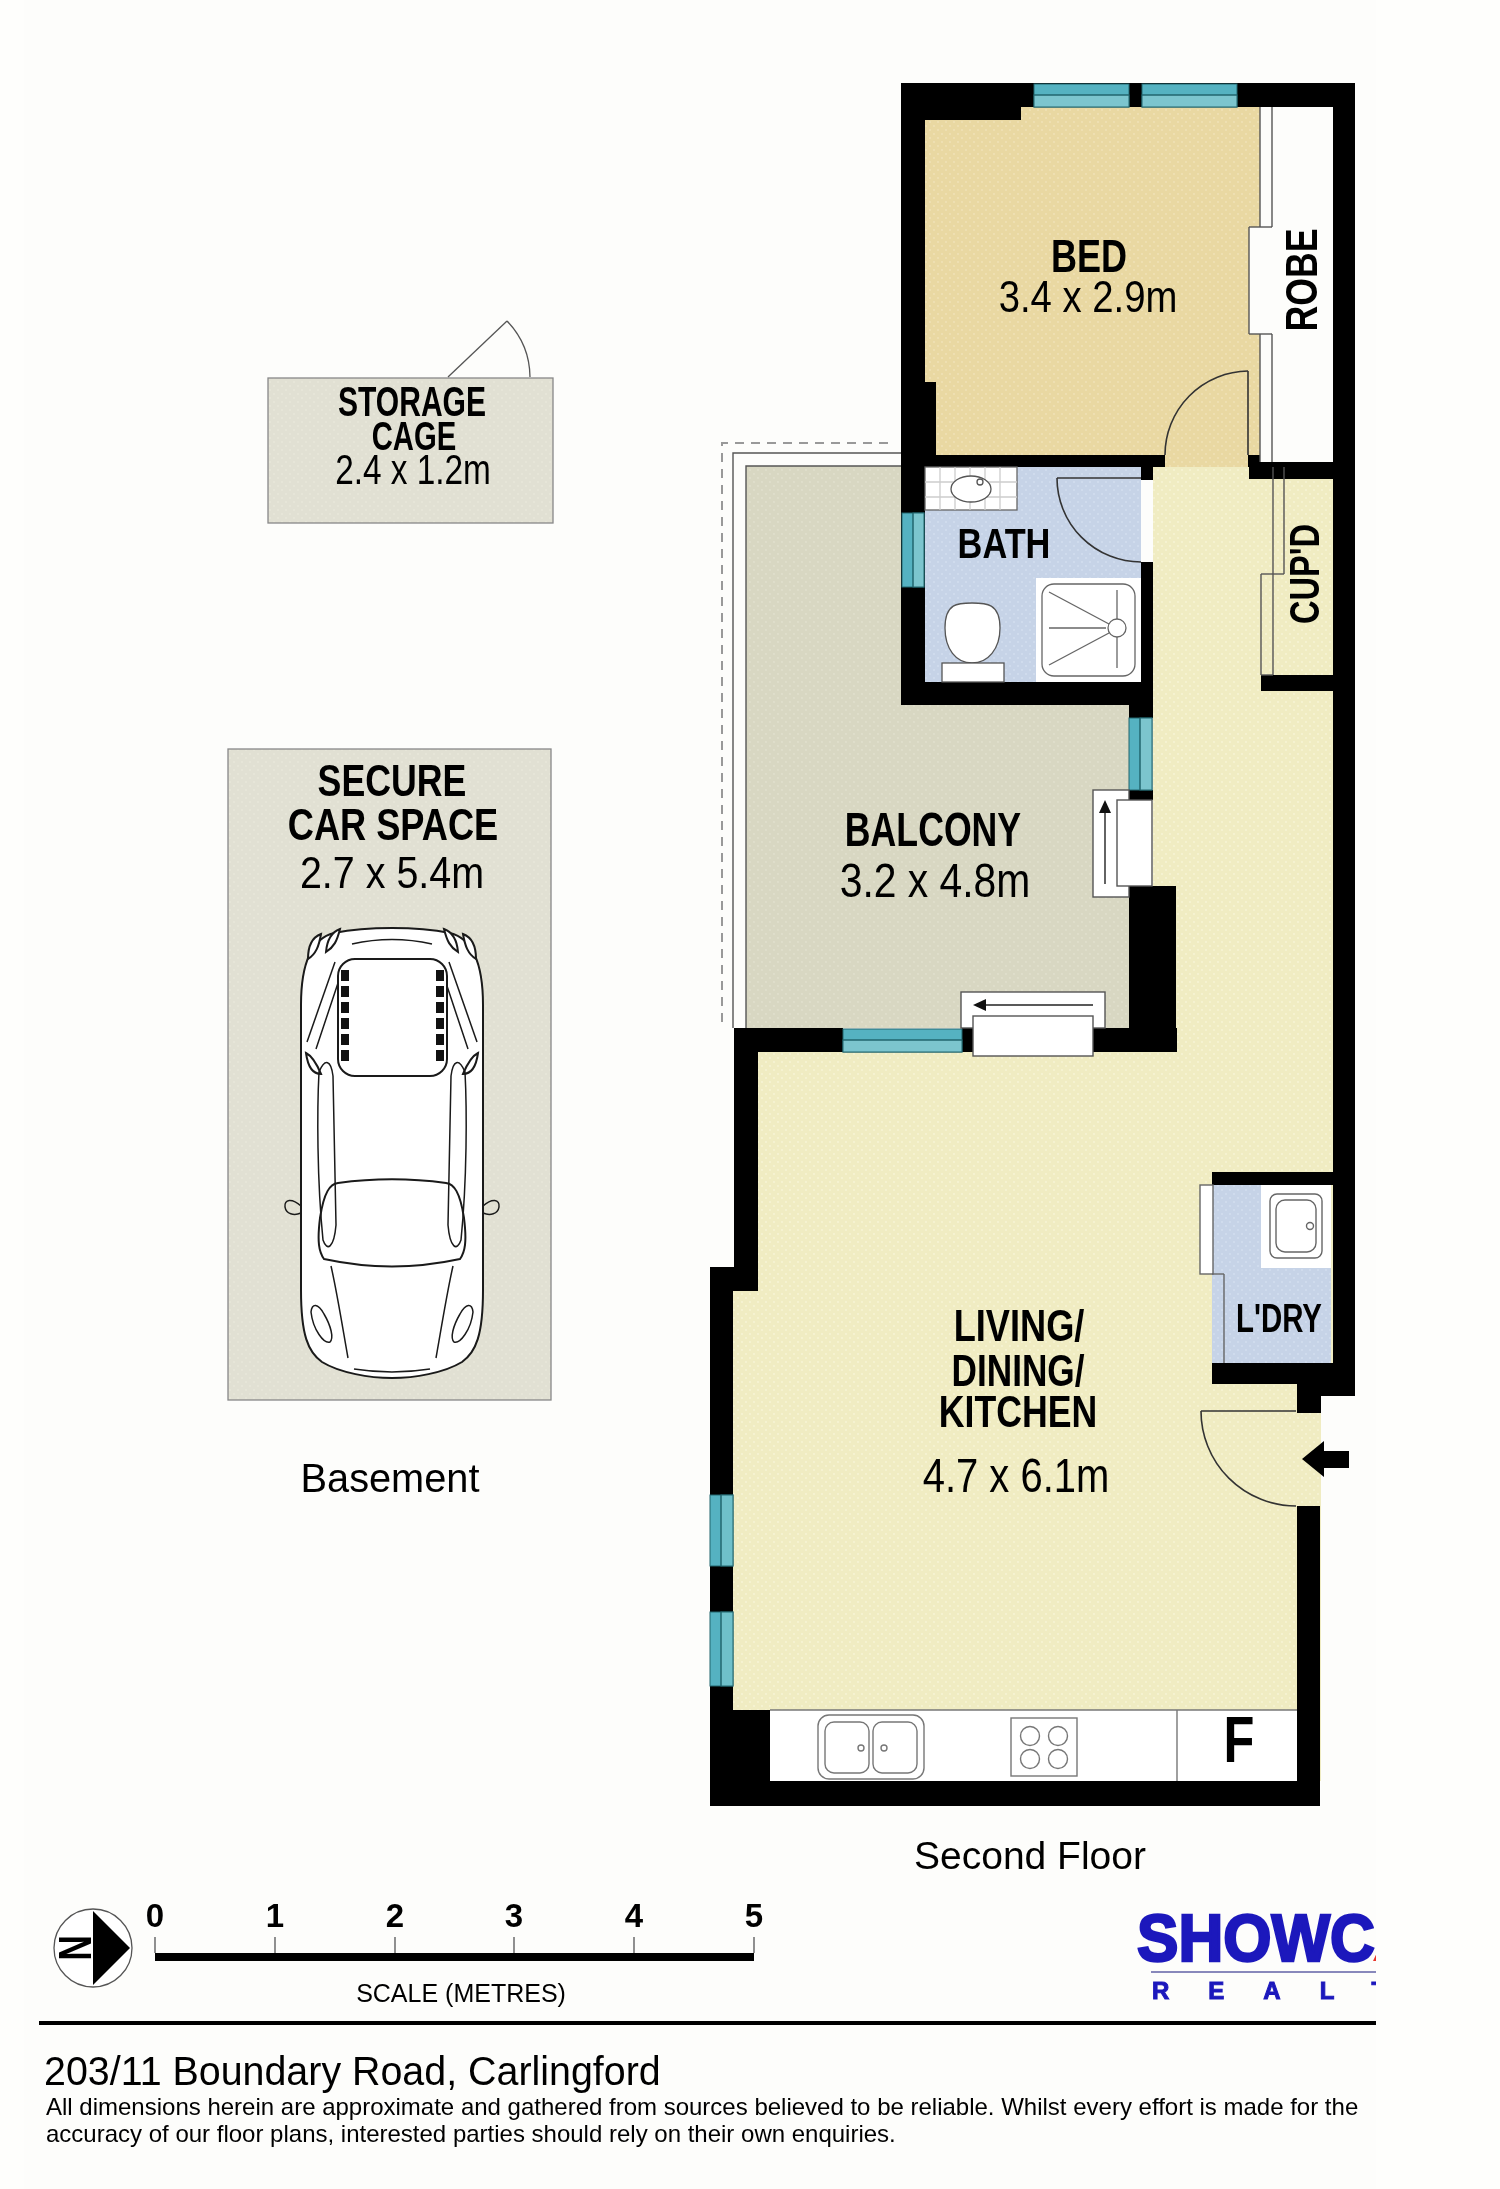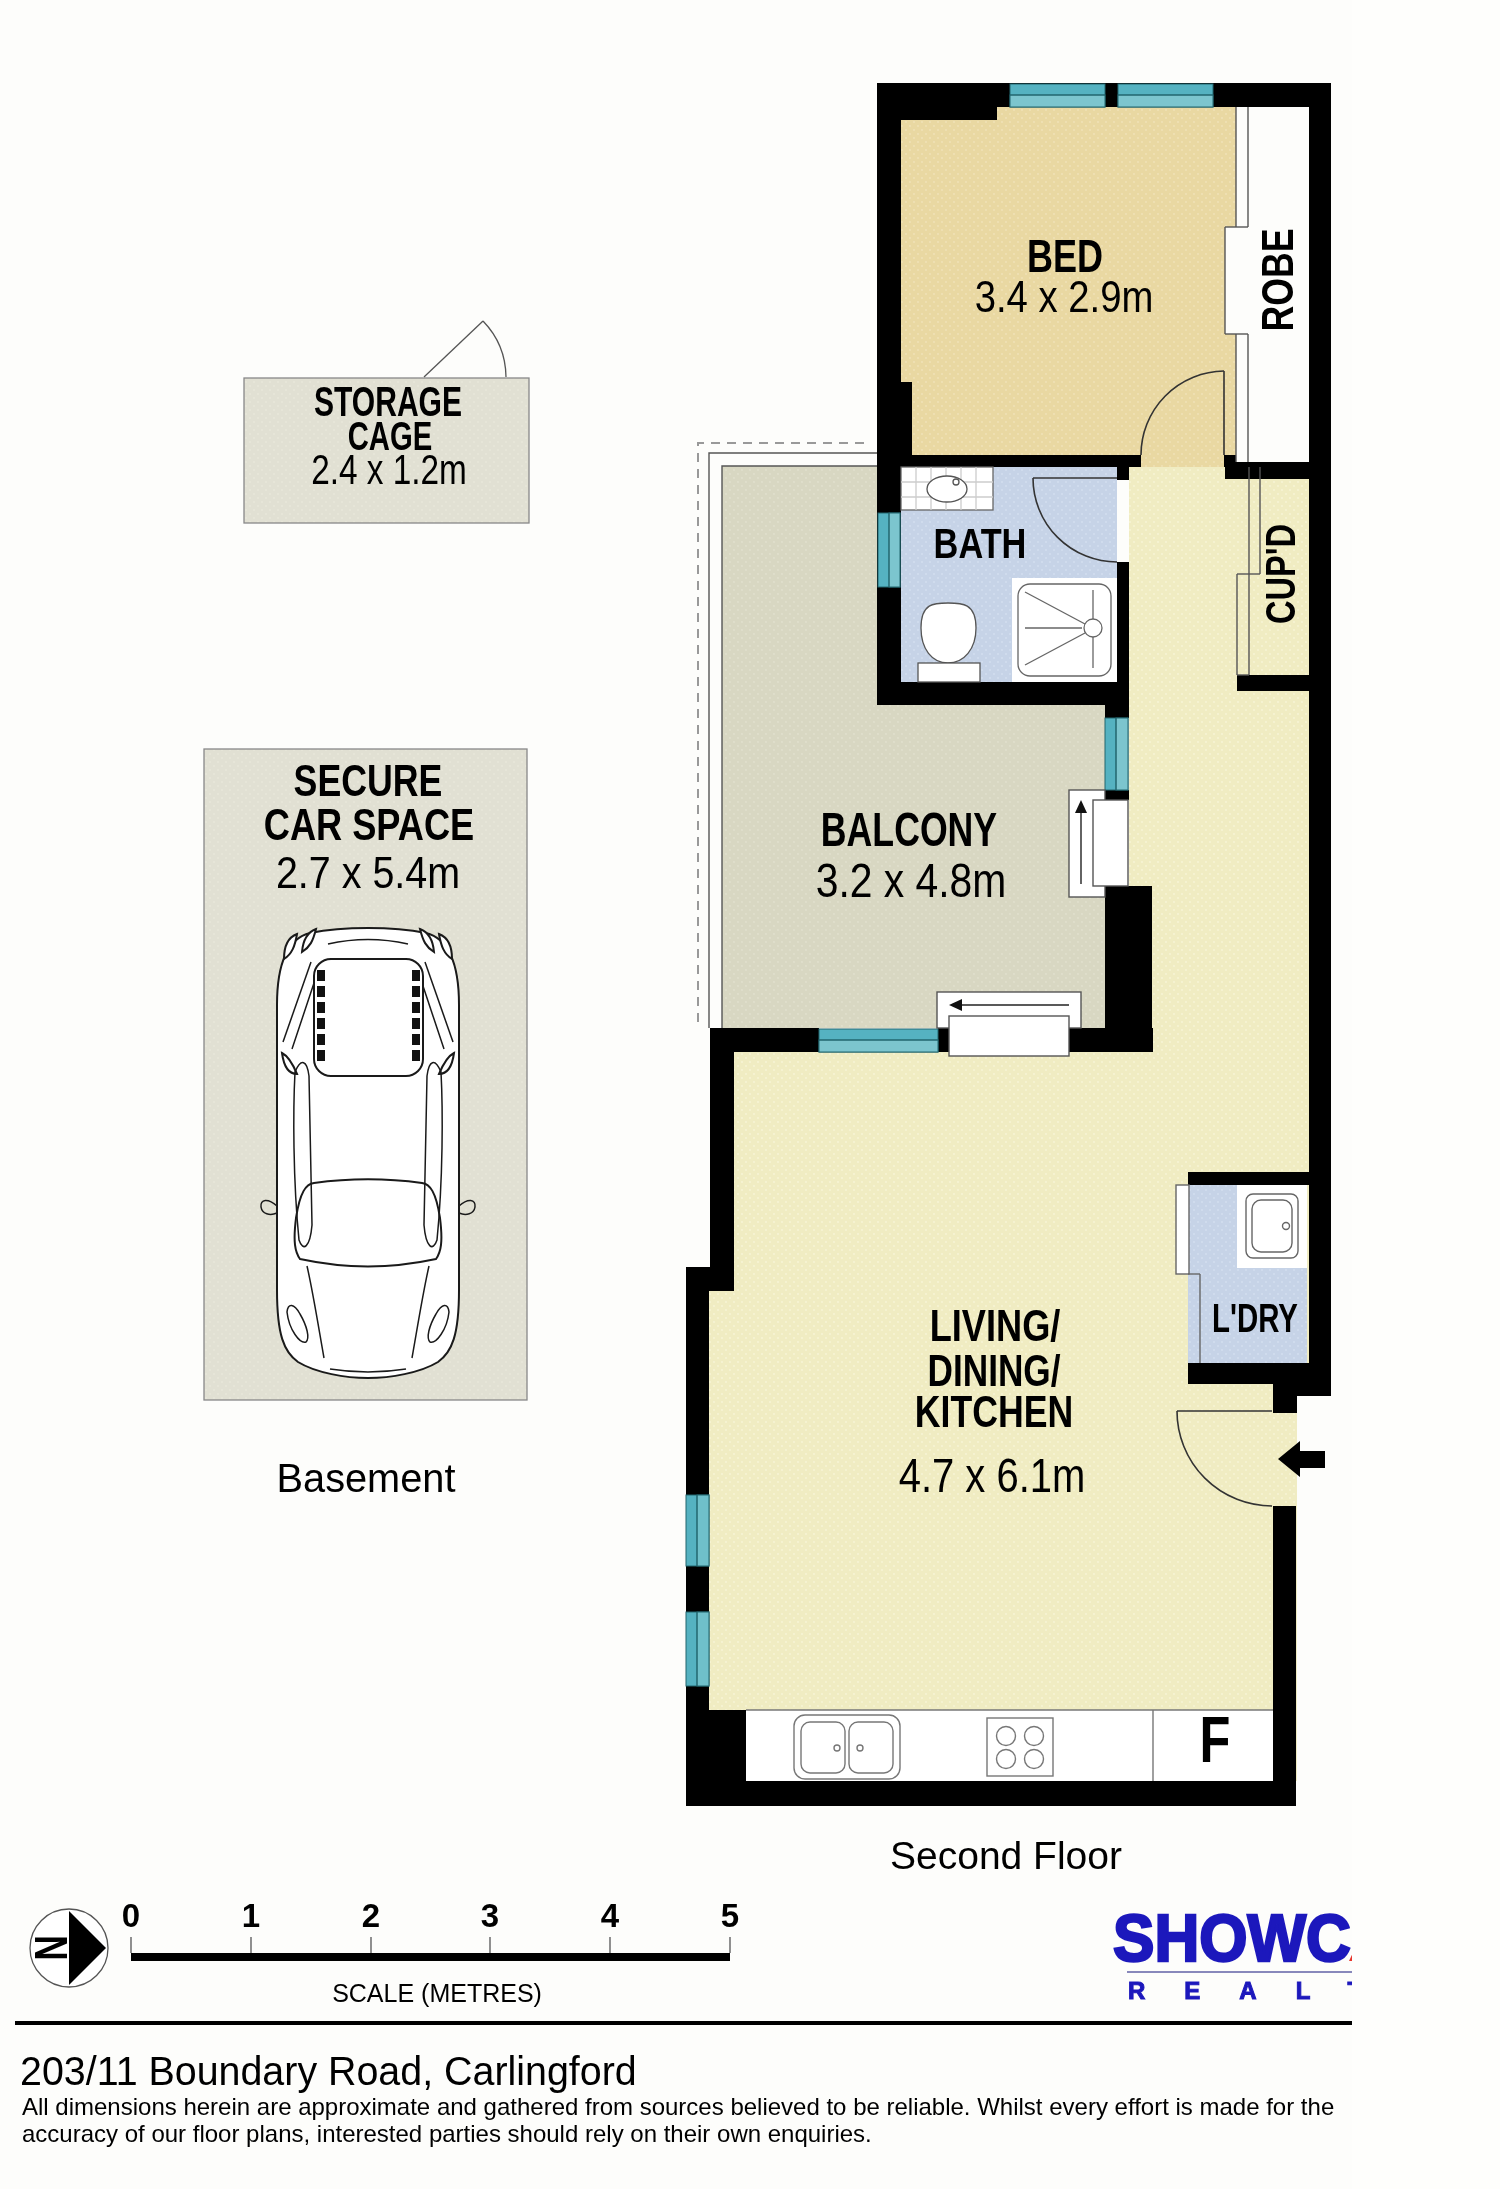--- a/index.html
+++ b/index.html
@@ -1,17 +1,17 @@
 <!DOCTYPE html>
 <html><head>
 <meta charset="utf-8">
 <style>
 html,body{margin:0;padding:0;background:#fefefc;}
 *{font-family:"Liberation Sans", sans-serif;}
-.page{position:relative;width:1352px;height:2189px;background:#f9a8d4;overflow:hidden;}
+.page{position:relative;width:1352px;height:2189px;background:#f9a8d4;overflow:hidden;margin-left:24px;}
 </style>
 </head>
 <body>
 <div class="page">
 <svg width="1500" height="2189" viewBox="0 0 1500 2189">
 <rect x="0" y="0" width="1500" height="2189" fill="#fdfdfb"></rect>
 <defs>
 <pattern id="ptan" width="8" height="8" patternUnits="userSpaceOnUse">
           <rect width="8" height="8" fill="#e9d8a2"></rect>
           <circle cx="2" cy="2" r="0.9" fill="#f1e3b9"></circle>

